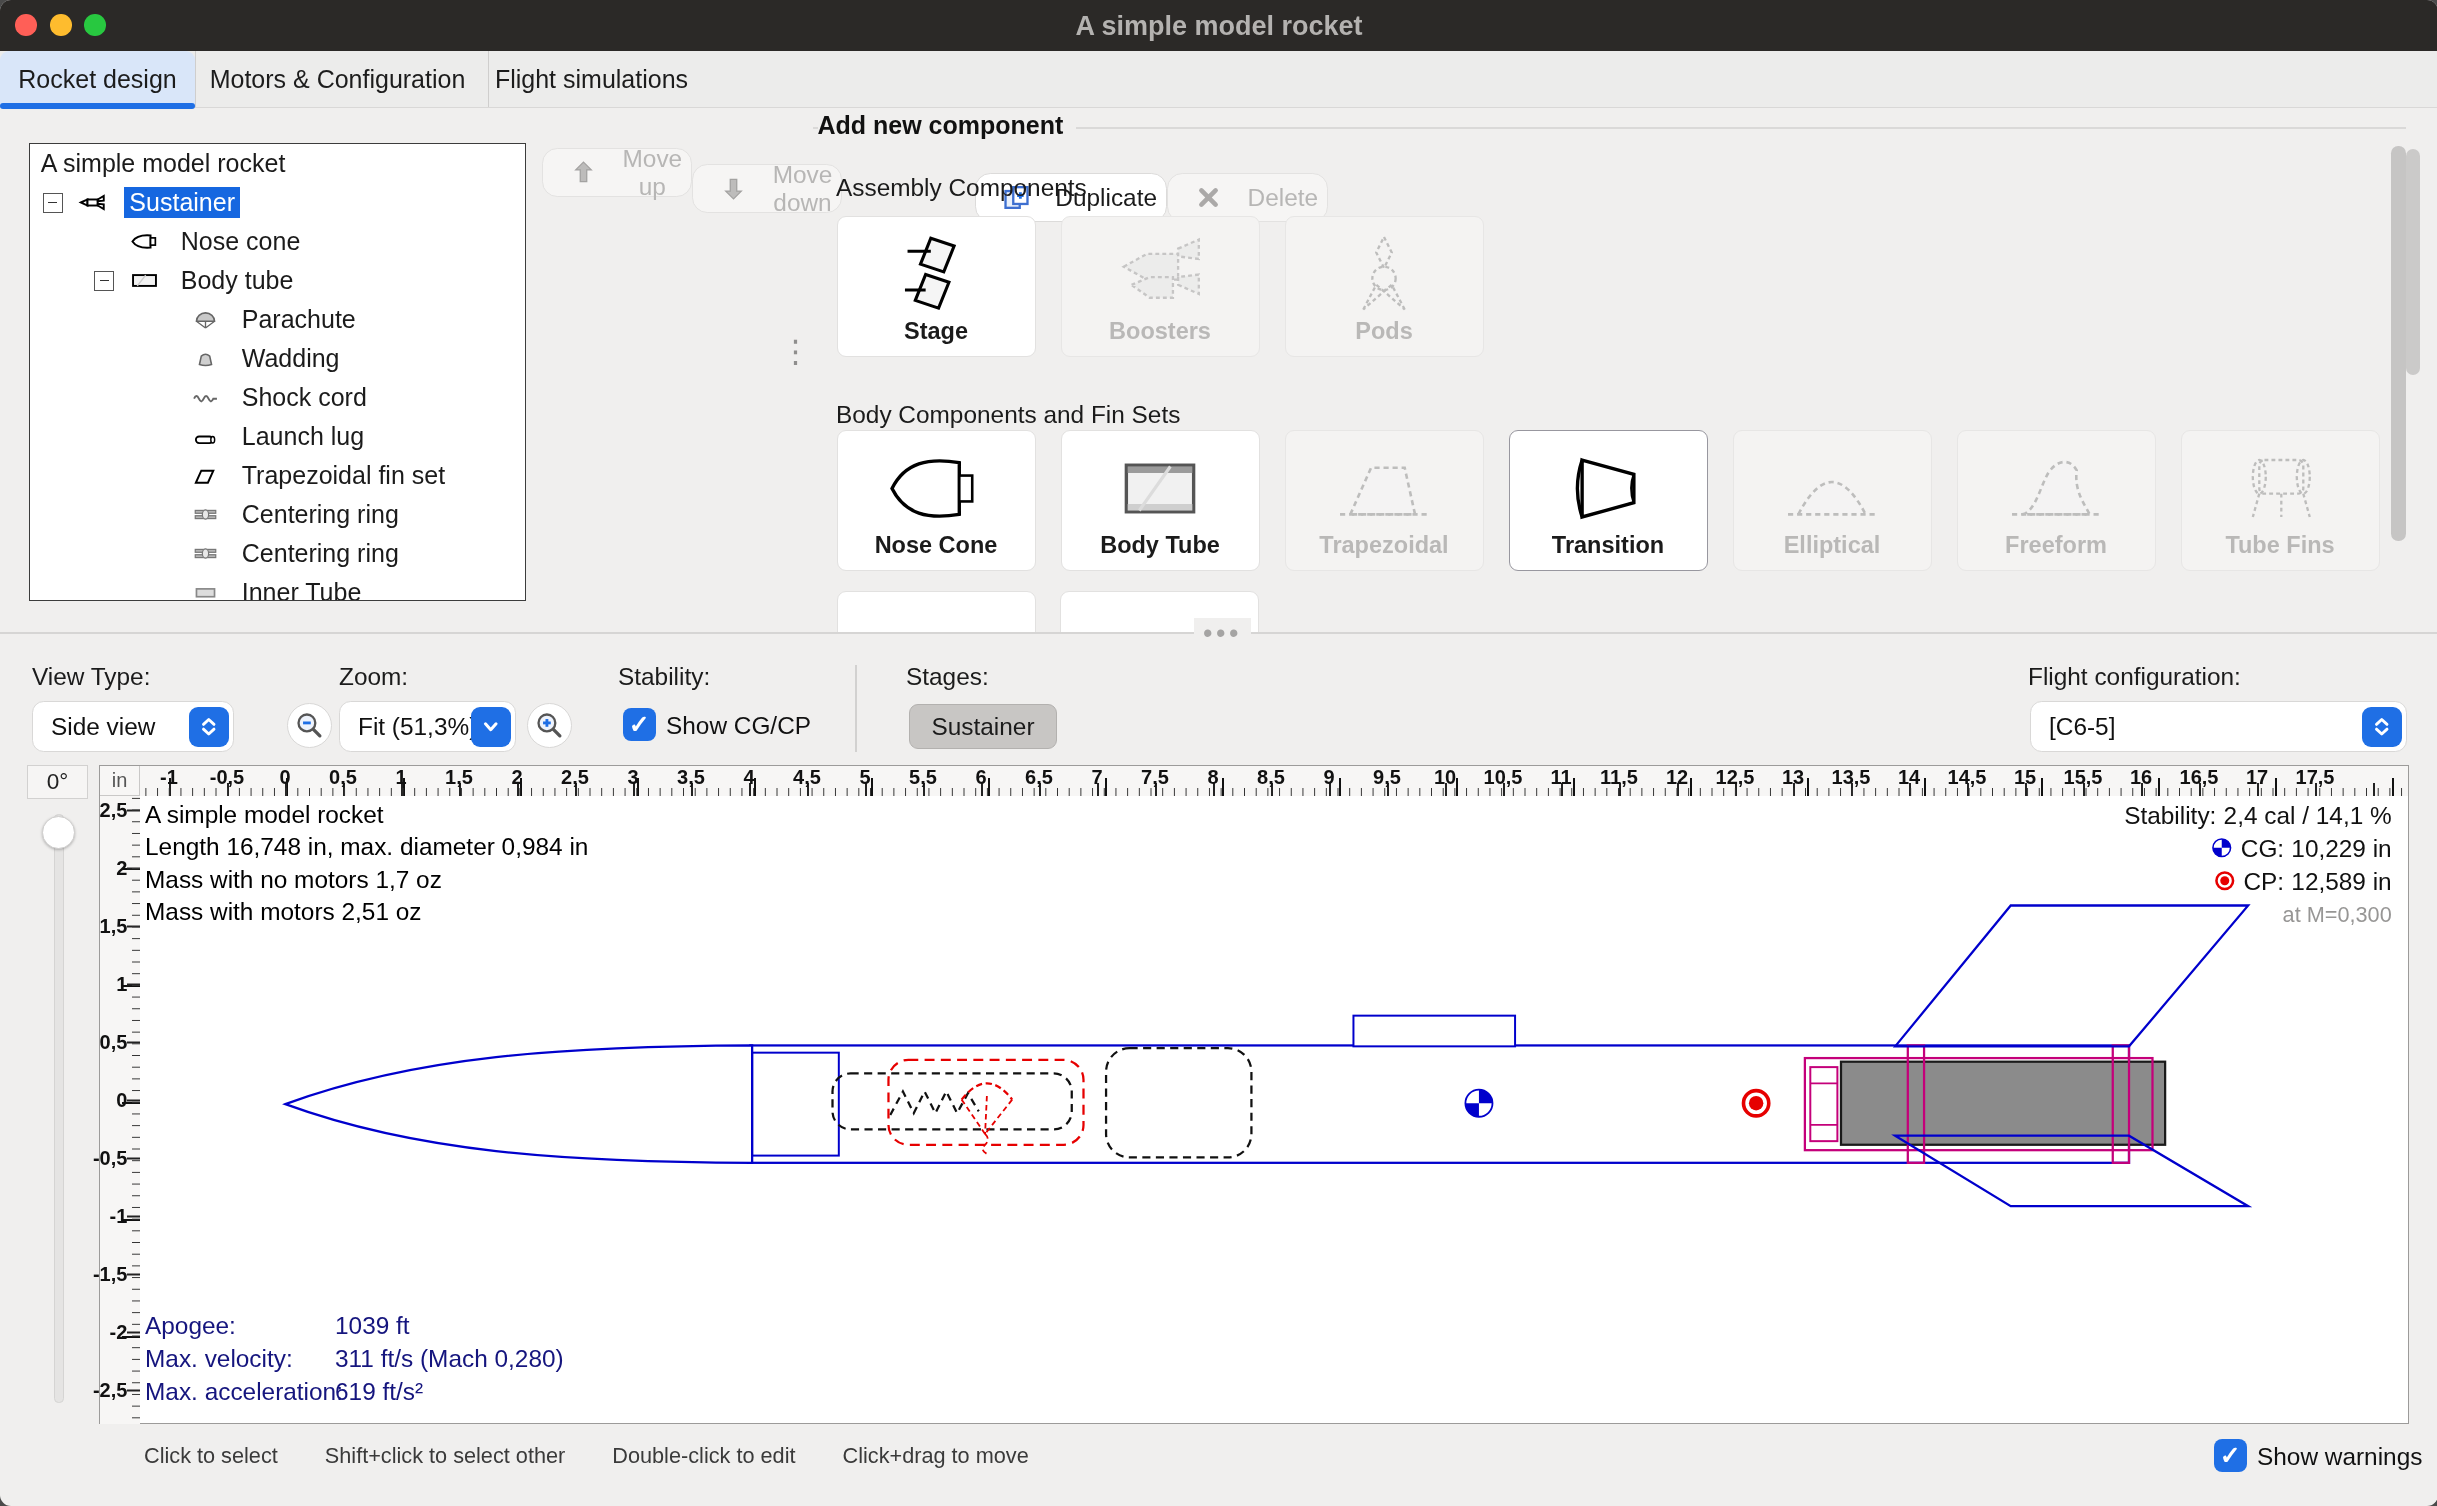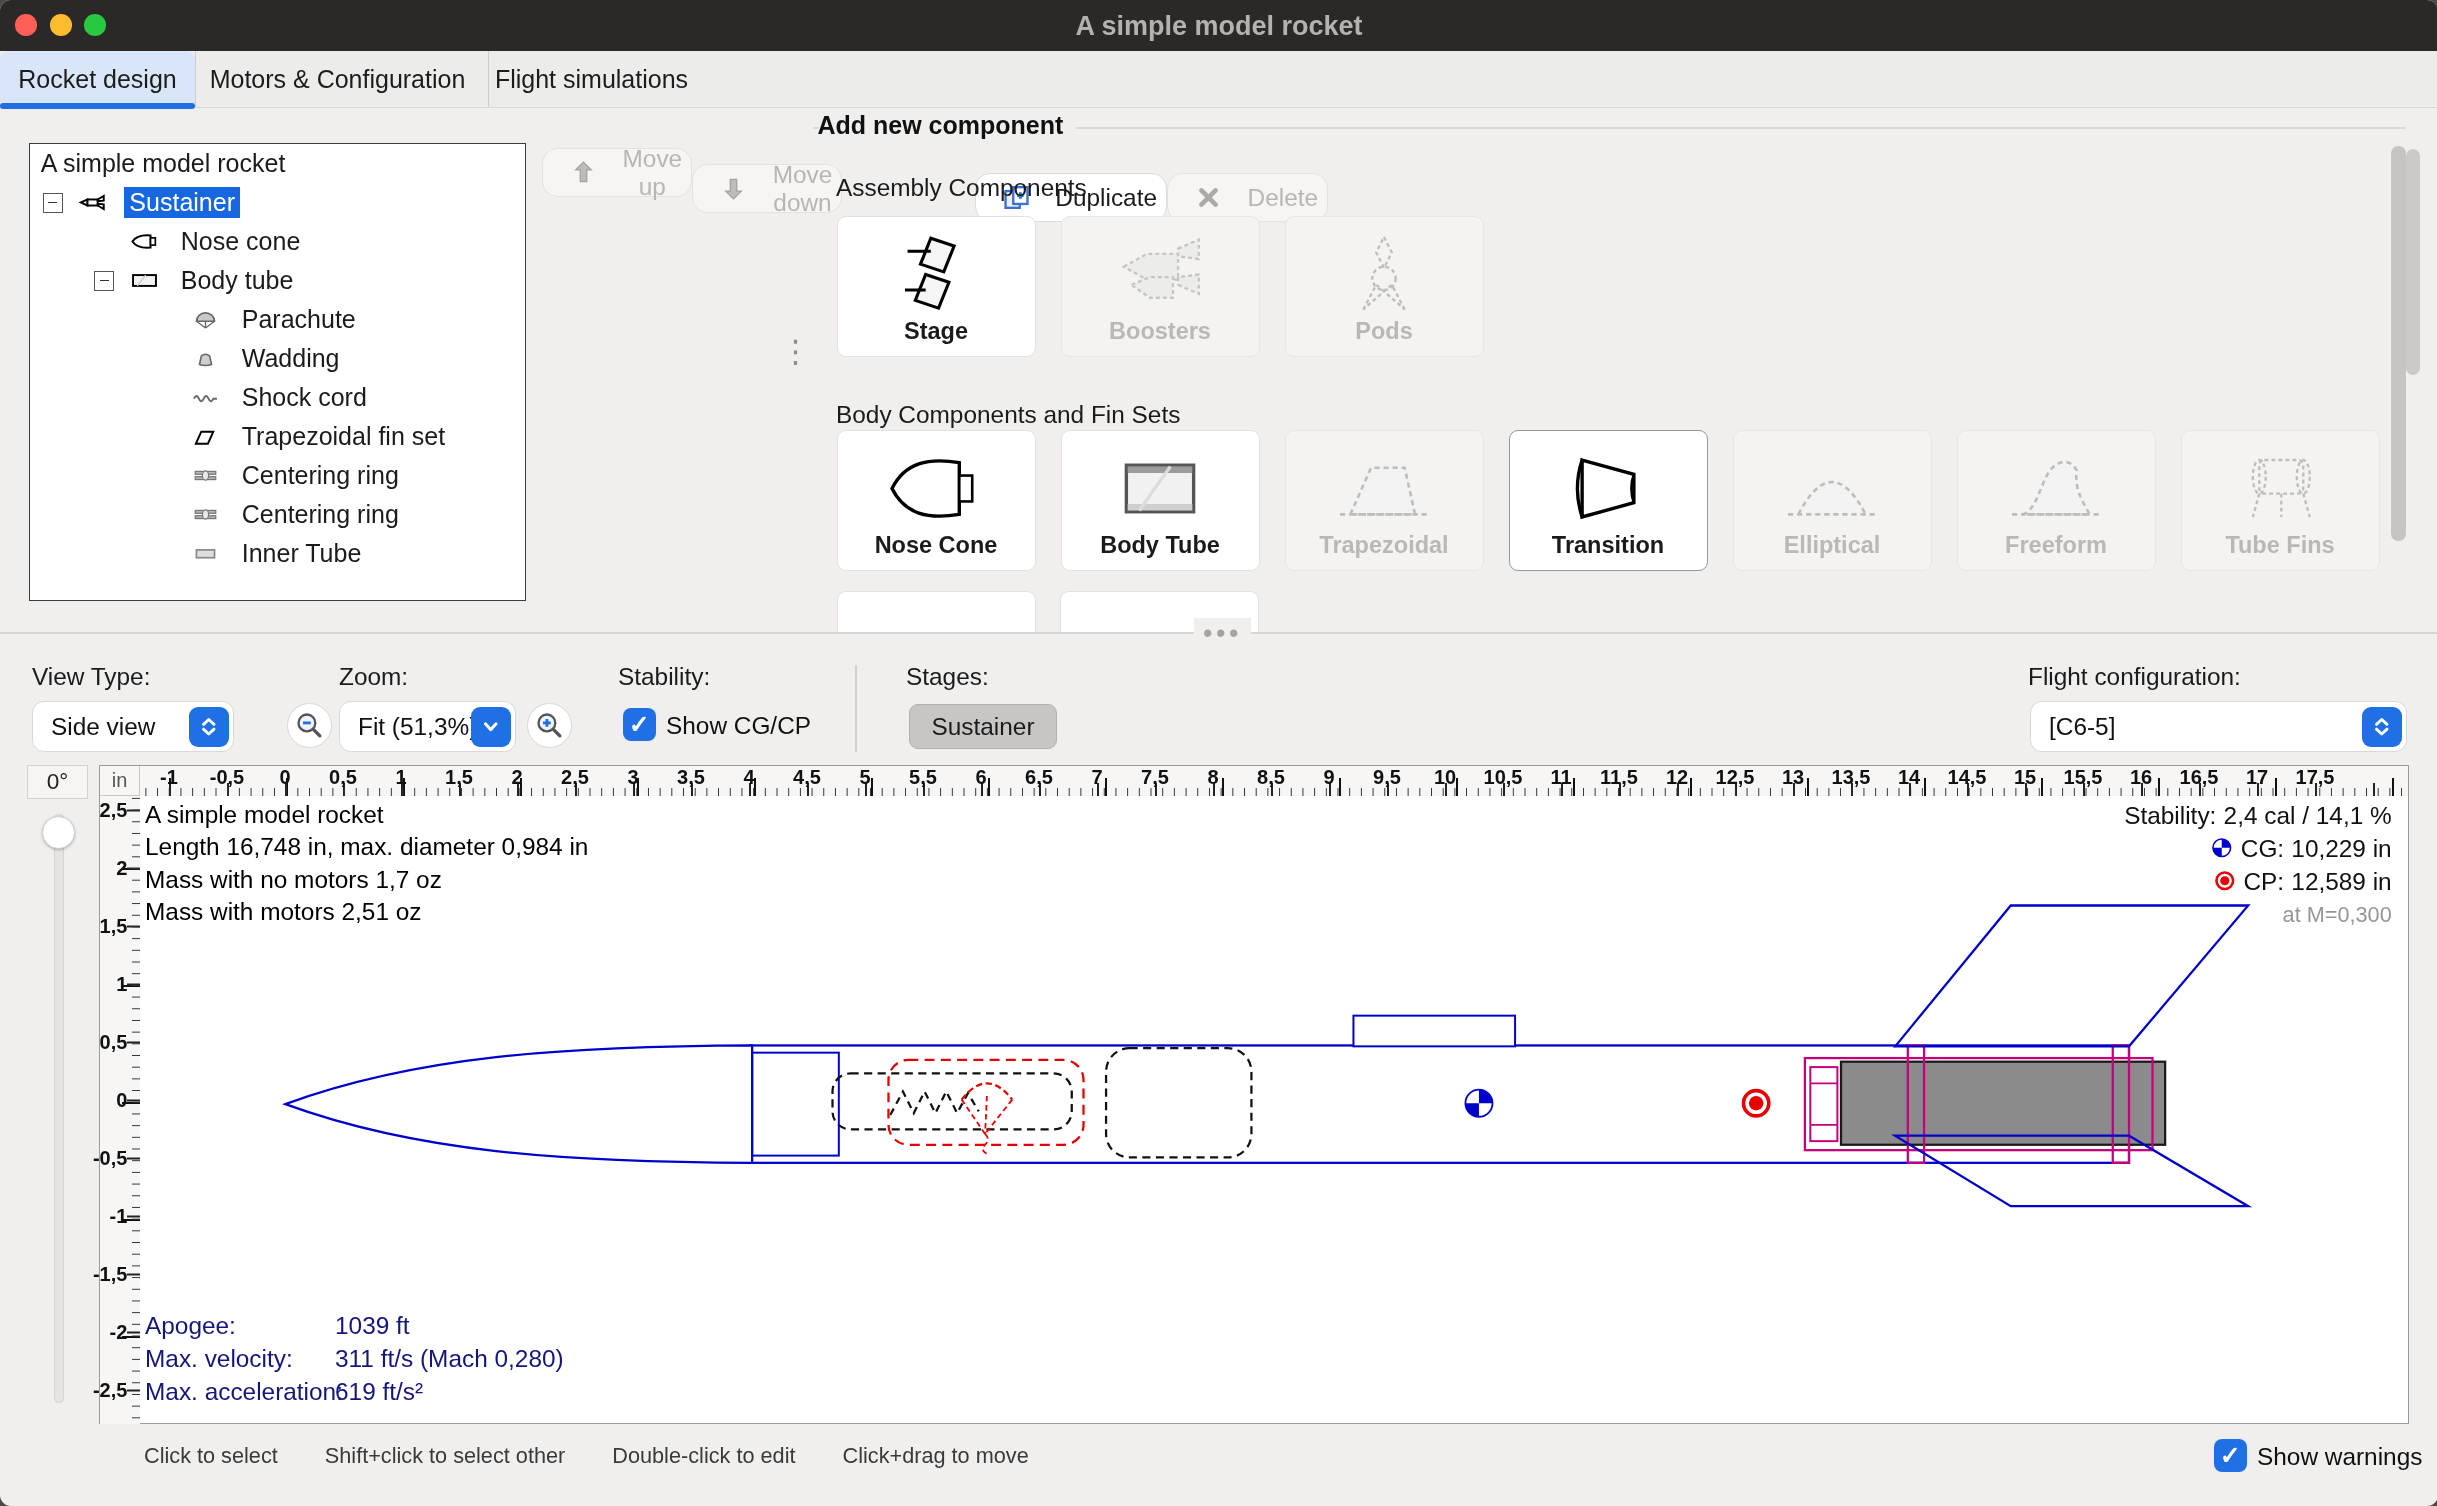--- a/index.html
+++ b/index.html
@@ -362,20 +362,27 @@
         </svg>
       <span class="tlabel">Wadding</span>
     </div>
       <div class="trow d3" style="--i: 5;">
       <span class="exp" style="visibility: hidden;"></span>
       <svg class="ticon" viewBox="0 0 52 32" width="47" height="29">
           <use href="#icon-shockcord"></use>
         </svg>
       <span class="tlabel">Shock cord</span>
     </div>
+      <div class="trow d3" style="--i: 7;">
+      <span class="exp" style="visibility: hidden;"></span>
+      <svg class="ticon" viewBox="0 0 52 32" width="47" height="29">
+          <use href="#icon-launchlug"></use>
+        </svg>
+      <span class="tlabel">Launch lug</span>
+    </div>
       <div class="trow d3" style="--i: 8;">
       <span class="exp" style="visibility: hidden;"></span>
       <svg class="ticon" viewBox="0 0 52 32" width="47" height="29">
           <use href="#icon-finset"></use>
         </svg>
       <span class="tlabel">Trapezoidal fin set</span>
     </div>
       <div class="trow d3" style="--i: 9;">
       <span class="exp" style="visibility: hidden;"></span>
       <svg class="ticon" viewBox="0 0 52 32" width="47" height="29">

